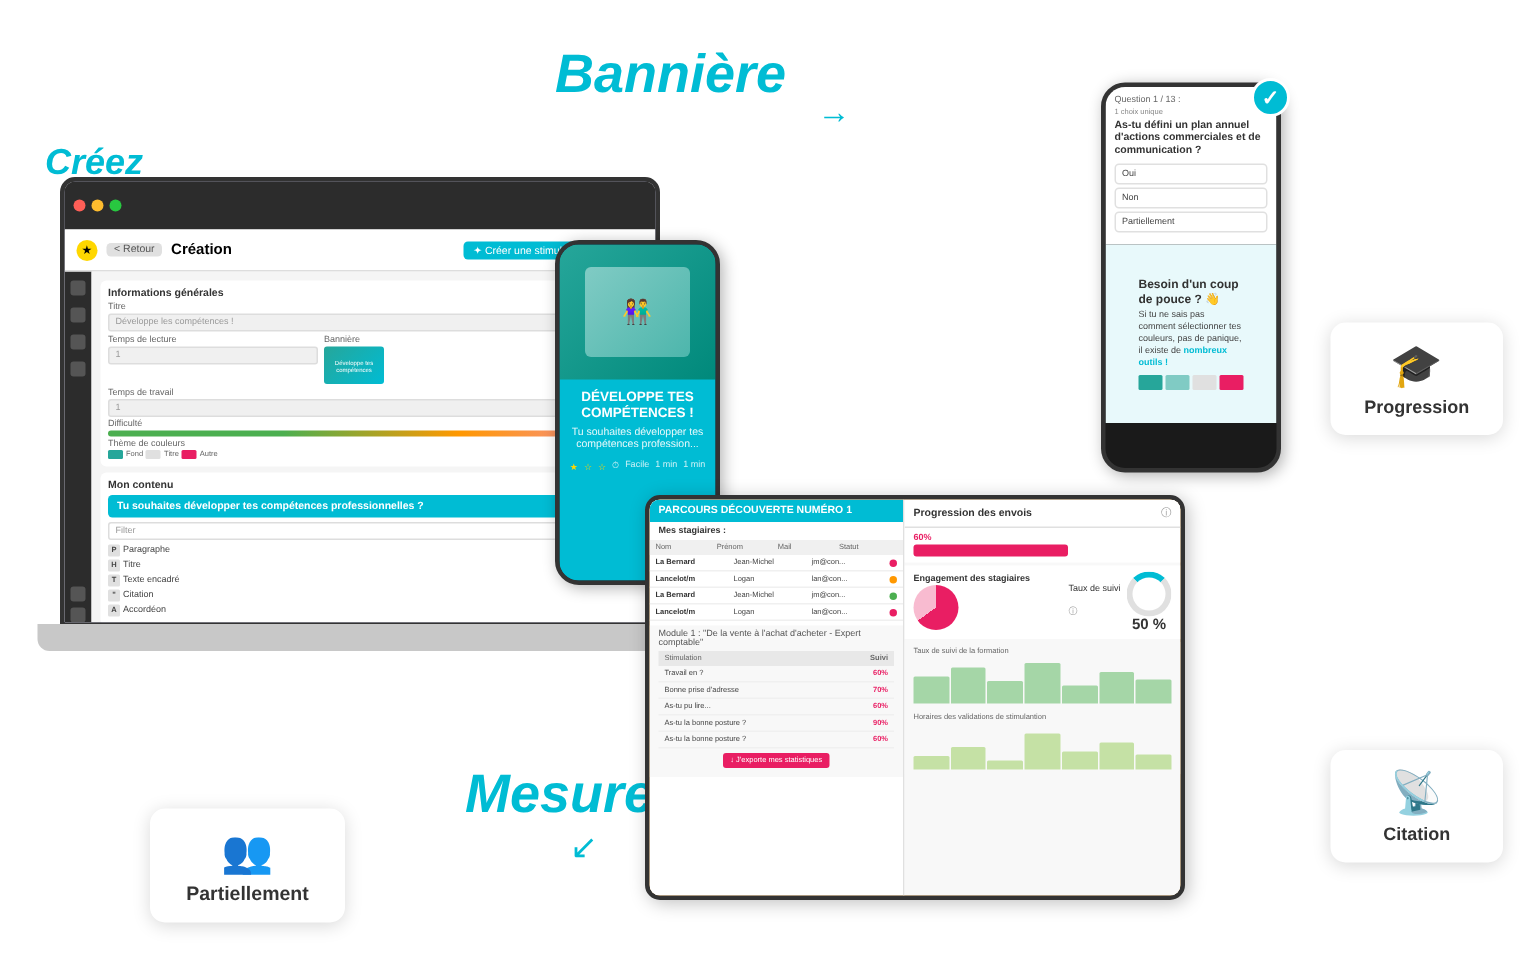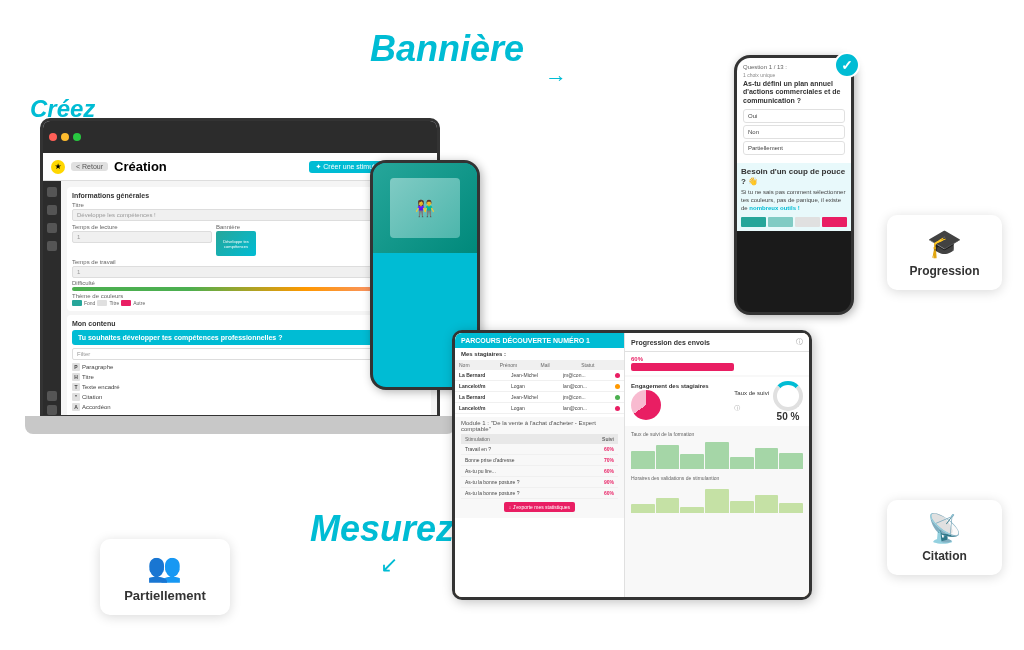--- a/index.html
+++ b/index.html
@@ -129,21 +129,21 @@
     }
     .back-btn {
       background: #e0e0e0;
       border-radius: 3px;
       padding: 1px 5px;
       font-size: 7px;
       color: #555;
     }
     .page-title {
       font-weight: bold;
-      font-size: 13px;
+      font-size: 10px;
     }
     .create-btn {
       margin-left: auto;
       background: #00bcd4;
       color: white;
       border-radius: 3px;
       padding: 2px 6px;
       font-size: 7px;
     }
     .icon-circle {
@@ -378,21 +378,21 @@
     .quiz-option {
       border: 1px solid #e0e0e0;
       border-radius: 3px;
       padding: 3px 4px;
       font-size: 6px;
       margin-bottom: 2px;
       color: #444;
     }
     .phone-right-bottom {
       background: #e8f9fb;
-      padding: 4px;
+      padding: 22px;
     }
     .help-title {
       font-size: 8px;
       font-weight: bold;
       color: #333;
       margin-bottom: 3px;
       line-height: 1.2;
     }
     .help-text {
       font-size: 6px;
@@ -428,21 +428,21 @@
       color: white;
       font-size: 14px;
       font-weight: bold;
       border: 2px solid white;
     }
 
     
     .tablet-container {
       position: absolute;
       top: 330px;
-      left: 452px;
+      left: 430px;
       width: 360px;
       height: 270px;
       background: #a16207;
       border-radius: 10px;
       border: 3px solid #333;
       overflow: hidden;
       box-shadow: 2px 2px 12px rgba(0,0,0,0.25);
     }
     .tablet-screen {
       width: 100%;
@@ -826,20 +826,33 @@
     <div class="laptop-base"></div>
   </div>
 
   <div class="phone-left">
     <div class="phone-left-screen">
       <div class="phone-img-area">
         <div class="phone-people">
           <span style="font-size:16px;">👫</span>
         </div>
       </div>
+      <div class="phone-text-area">
+        <div class="phone-big-text">DÉVELOPPE TES COMPÉTENCES !</div>
+        <div class="phone-sub-text">Tu souhaites développer tes compétences profession...</div>
+        <div class="phone-meta">
+          <span class="star">★</span>
+          <span class="star">☆</span>
+          <span class="star">☆</span>
+          <span>⏱</span>
+          <span>Facile</span>
+          <span>1 min</span>
+          <span>1 min</span>
+        </div>
+      </div>
     </div>
   </div>
 
   <div class="phone-right">
     <div class="phone-right-top">
       <div class="quiz-progress">Question 1 / 13 :</div>
       <div style="font-size:5px;color:#888;margin-bottom:2px;">1 choix unique</div>
       <div class="quiz-question">As-tu défini un plan annuel d'actions commerciales et de communication ?</div>
       <div class="quiz-option">Oui</div>
       <div class="quiz-option">Non</div>

